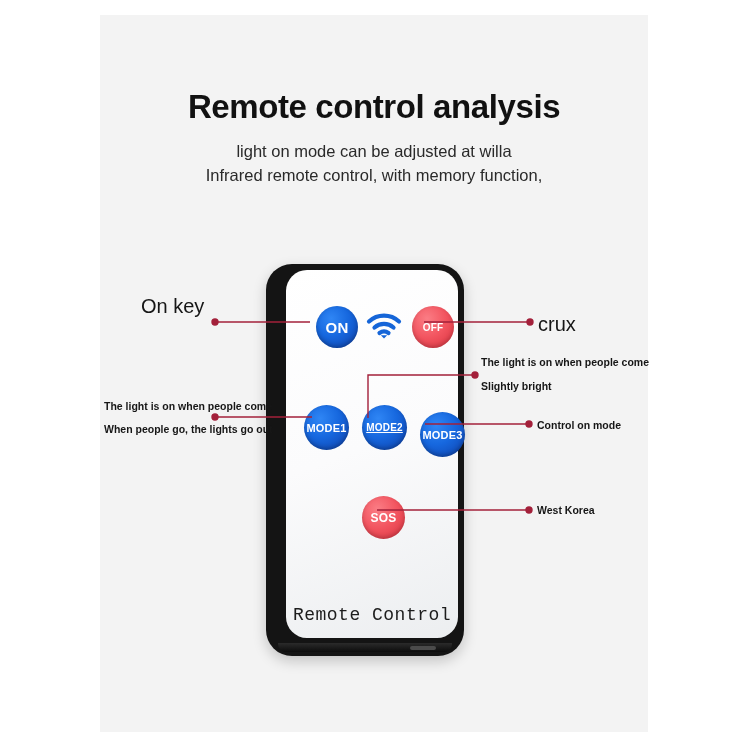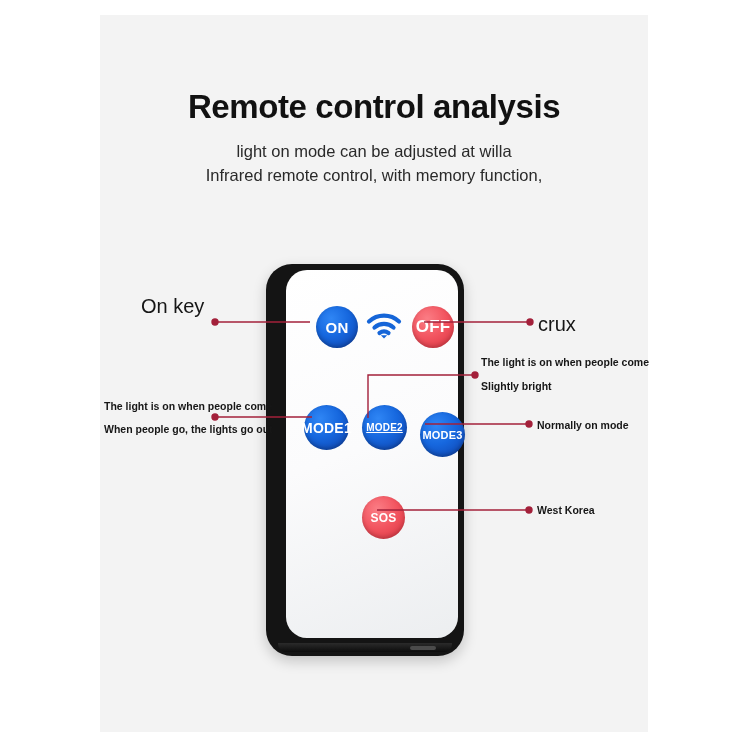--- a/index.html
+++ b/index.html
@@ -111,22 +111,22 @@
   }
   .key-blue {
     background: radial-gradient(circle at 36% 30%, #2f86f5 0%, #1667de 45%, #0f3fa8 100%);
     box-shadow: inset 0 -2px 4px rgba(0,0,0,0.25);
   }
   .key-red {
     background: radial-gradient(circle at 36% 30%, #fb7d85 0%, #f2545f 48%, #d8323f 100%);
     box-shadow: inset 0 -2px 4px rgba(0,0,0,0.20);
   }
   .key-on  { left: 30px;  top: 36px; width: 42px; height: 42px; font-size: 15px; }
-  .key-off { left: 126px; top: 36px; width: 42px; height: 42px; font-size: 17px; }
-  .key-mode1 { left: 18px;  top: 135px; width: 45px; height: 45px; font-size: 14px; }
+  .key-off { left: 126px; top: 36px; width: 42px; height: 42px; font-size: 10px; }
+  .key-mode1 { left: 18px;  top: 135px; width: 45px; height: 45px; font-size: 11px; }
   .key-mode2 { left: 76px;  top: 135px; width: 45px; height: 45px; font-size: 10px; text-decoration: underline; }
   .key-mode3 { left: 134px; top: 142px; width: 45px; height: 45px; font-size: 11px; }
   .key-sos   { left: 76px;  top: 226px; width: 43px; height: 43px; font-size: 12px; }
 
   .wifi-icon {
     position: absolute;
     left: 80px;
     top: 40px;
     width: 36px;
     height: 32px;
@@ -190,20 +190,21 @@
       </div>
 
       <div class="key key-red key-off">OFF</div>
 
       <div class="key key-blue key-mode1">MODE1</div>
       <div class="key key-blue key-mode2">MODE2</div>
       <div class="key key-blue key-mode3">MODE3</div>
 
       <div class="key key-red key-sos">SOS</div>
 
+      <div class="brand-text">Remote Control</div>
     </div>
     <div class="remote-base"></div>
   </div>
 
   <svg class="anno-layer" width="750" height="750" aria-hidden="true">
     <g stroke="#a3203a" stroke-width="1.4" fill="#a3203a">
 
       <line x1="215" y1="322" x2="310" y2="322"></line>
       <circle cx="215" cy="322" r="3"></circle>
 
@@ -229,18 +230,18 @@
     <div class="anno-label anno-big" style="left:141px; top:292px;">On key</div>
 
     <div class="anno-label anno-big" style="left:538px; top:310px;">crux</div>
 
     <div class="anno-label anno-small" style="left:481px; top:355px;">The light is on when people come</div>
     <div class="anno-label anno-small" style="left:481px; top:379px;text-align:center;">Slightly bright</div>
 
     <div class="anno-label anno-small" style="left:104px; top:399px;">The light is on when people come</div>
     <div class="anno-label anno-small" style="left:104px; top:422px;">When people go, the lights go out</div>
 
-    <div class="anno-label anno-small" style="left:537px; top:418px;">Normally on mode</div>
+    <div class="anno-label anno-small" style="left:537px; top:418px;">Control on mode</div>
 
     <div class="anno-label anno-small" style="left:537px; top:503px;">West Korea</div>
   </div>
 
 </div>
 
 </body></html>

